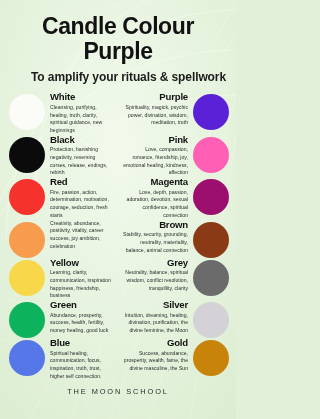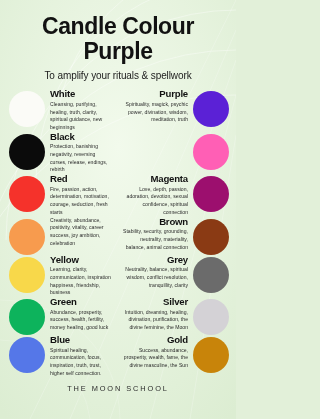--- a/index.html
+++ b/index.html
@@ -16,22 +16,23 @@
     position:relative;z-index:1;width:236px;height:370px;
     box-sizing:border-box;display:flex;flex-direction:column;
   }
   
   #header{padding:14px 10px 0 10px;text-align:center;}
   #title{
     font-size:23px;line-height:1.07;font-weight:700;color:#121212;
     letter-spacing:-0.4px;margin:0;
   }
   #subtitle{
-    font-size:10px;color:#1c1c1c;margin:7px 0 0 0;font-weight:400;
+    font-size:12px;color:#1c1c1c;margin:7px 0 0 0;font-weight:700;
     letter-spacing:-0.1px;
+    text-align:right;
   }
   
   #grid{
     flex:1;display:flex;flex-direction:column;
     padding:8px 5px 0 5px;box-sizing:border-box;
   }
   .row{display:flex;flex:1;align-items:flex-start;}
   .cell{display:flex;width:50%;box-sizing:border-box;align-items:flex-start;}
   .cell.left{padding-left:4px;}
   .cell.right{flex-direction:row-reverse;padding-right:2px;}
@@ -117,20 +118,24 @@
     <div class="row">
       <div class="cell left">
         <div class="swatch" style="background: rgb(11, 11, 11);"></div>
         <div class="txt">
           <p class="cname">Black</p>
           <p class="cdesc">Protection, banishing negativity, reversing curses, release, endings, rebirth</p>
         </div>
       </div>
       <div class="cell right">
         <div class="swatch" style="background: rgb(255, 95, 181);"></div>
+        <div class="txt">
+          <p class="cname">Pink</p>
+          <p class="cdesc">Love, compassion, romance, friendship, joy, emotional healing, kindness, affection</p>
+        </div>
       </div>
     </div>
 
     <div class="row">
       <div class="cell left">
         <div class="swatch" style="background: rgb(245, 50, 43);"></div>
         <div class="txt">
           <p class="cname">Red</p>
           <p class="cdesc">Fire, passion, action, determination, motivation, courage, seduction, fresh starts</p>
         </div>

